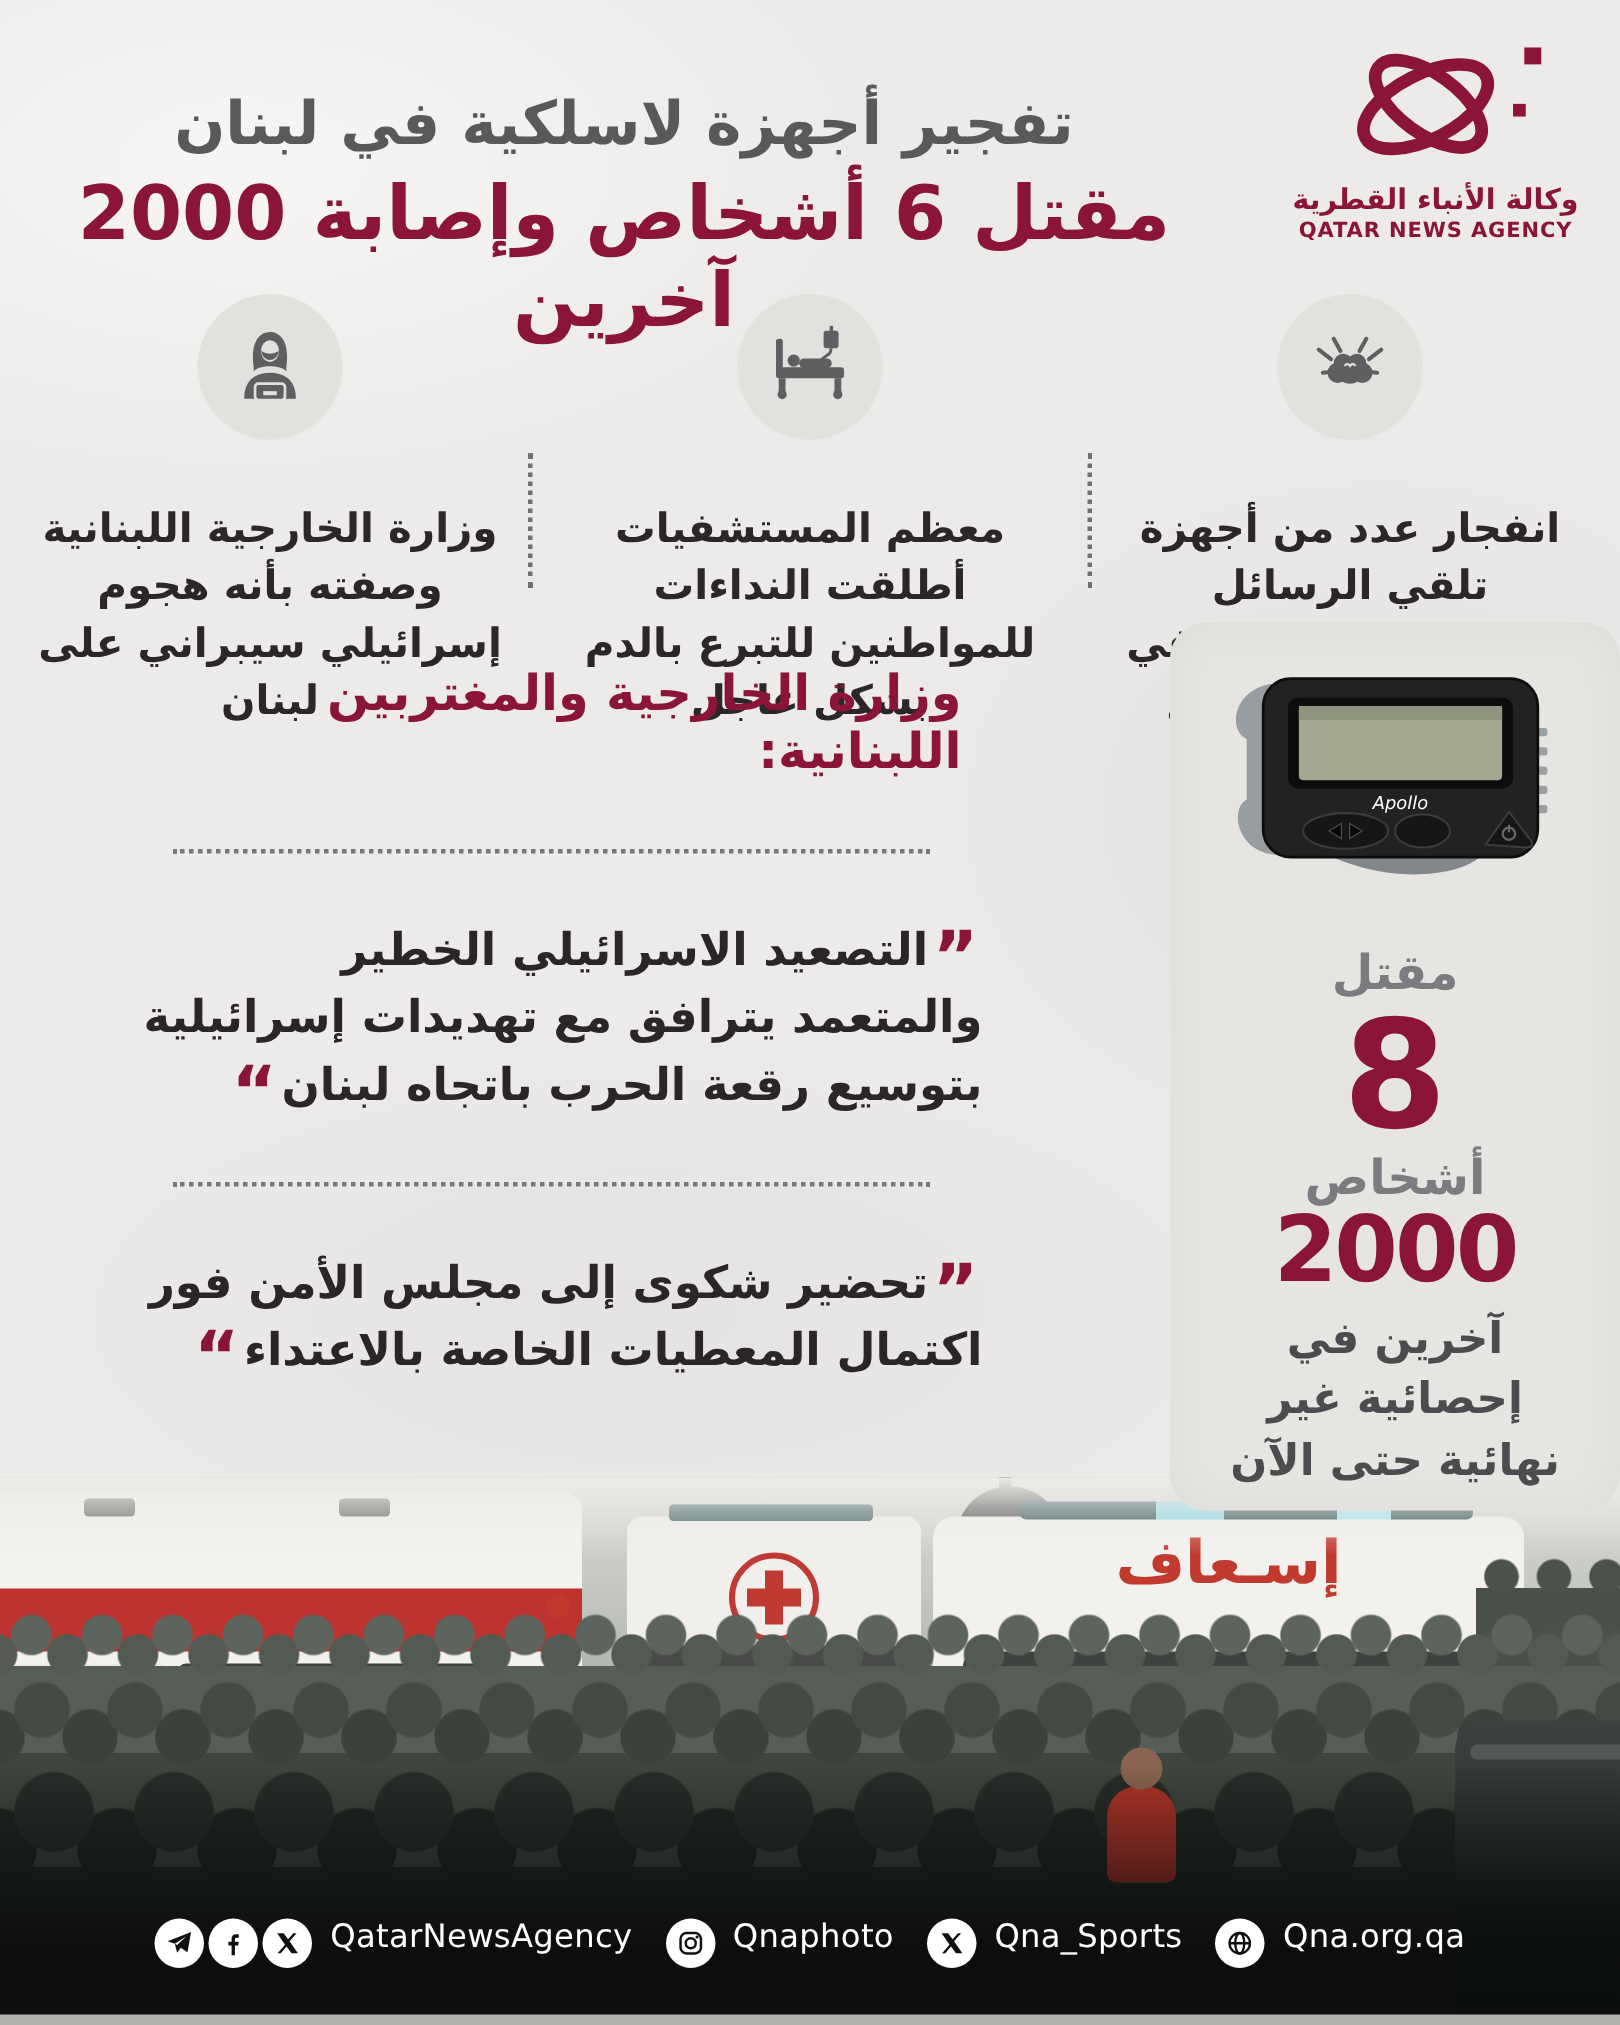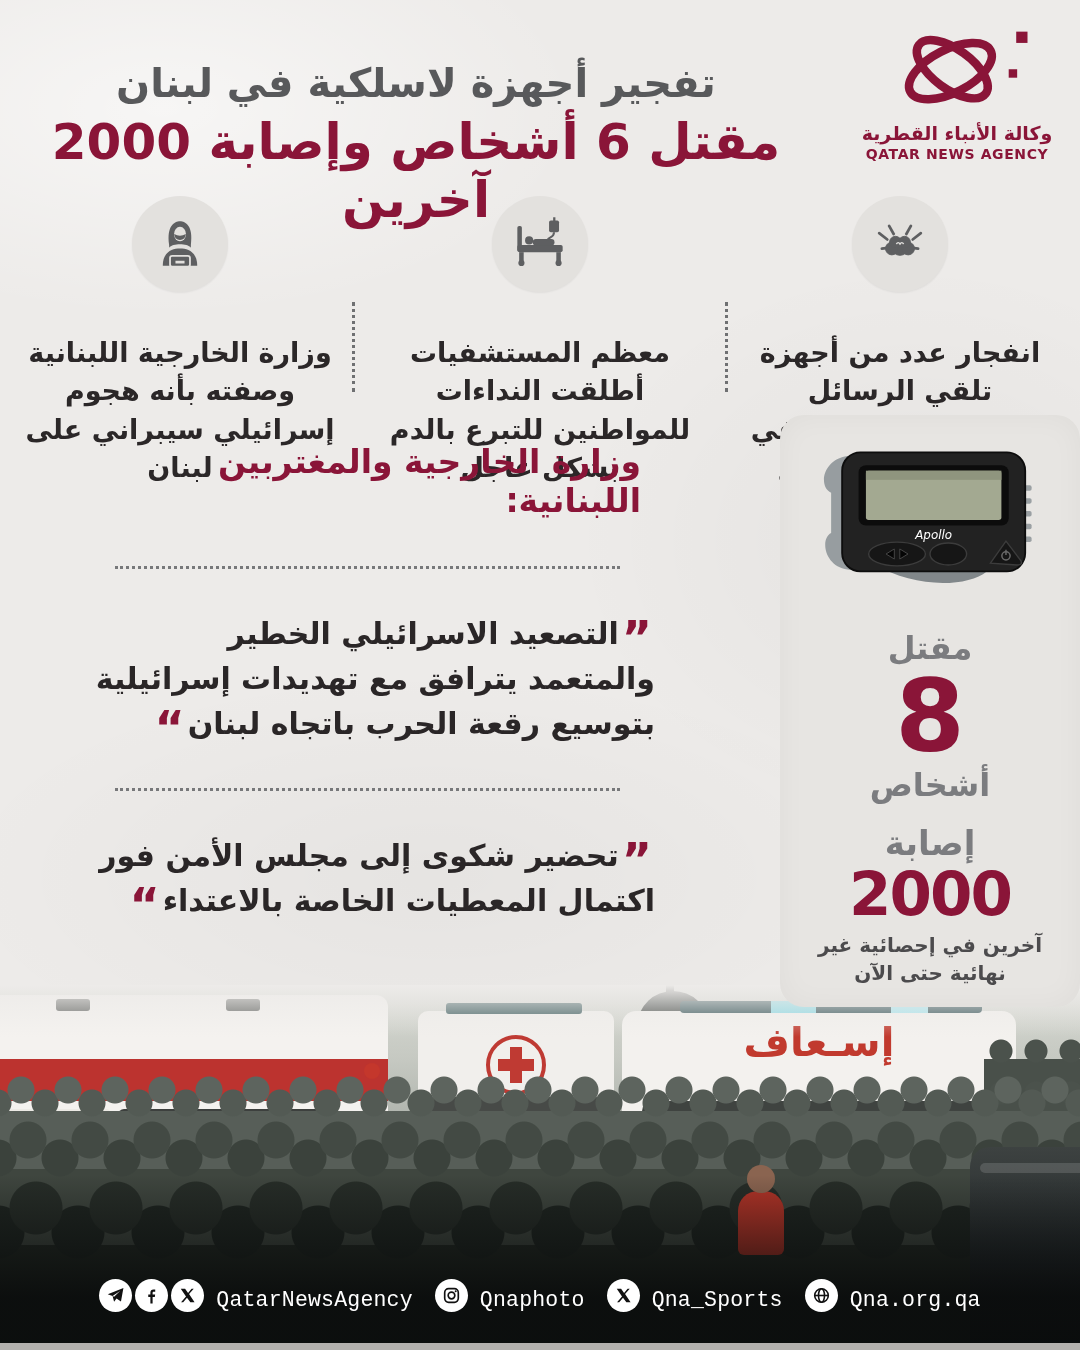--- a/index.html
+++ b/index.html
@@ -36,21 +36,21 @@
   
   .stat-card{position:absolute;top:415px;left:780px;width:300px;height:592px;z-index:6;
     background:#e7e5e2;border-radius:24px;text-align:center;box-shadow:inset 0 0 30px rgba(0,0,0,.04);}
   .pager-wrap{margin:26px auto 0;width:238px;height:150px;}
   .stat-label{color:#7b7c7f;font-size:32px;font-weight:bold;direction:rtl;line-height:1.1;}
   .k-label{margin-top:40px;}
   .stat-num{color:#8a1538;font-weight:bold;line-height:1.02;}
   .num-8{font-size:100px;}
   .num-2000{font-size:61px;letter-spacing:-2px;}
   .i-label{margin-top:22px;font-size:34px;}
-  .injured-note{margin:6px auto 0;width:250px;color:#4c4b4d;font-size:20px;font-weight:bold;
+  .injured-note{margin:6px auto 0;width:250px;color:#4c4b4d;font-size:29px;font-weight:bold;
     line-height:1.4;direction:rtl;}
   
   .photo{position:absolute;left:0;top:985px;width:1080px;height:365px;overflow:hidden;
     background:linear-gradient(180deg,#d8dad3 0,#c6c9c2 20%,#a9aea7 42%,#7c827c 62%,#3a403d 85%,#171c1b 100%);}
   .photo::before{content:"";position:absolute;left:0;right:0;top:0;height:52px;z-index:5;
     background:linear-gradient(180deg,#edebe9,rgba(237,235,233,0));}
   .photo-shade{position:absolute;left:0;right:0;bottom:0;height:175px;z-index:6;
     background:linear-gradient(rgba(0,0,0,0),rgba(9,11,11,.88) 70%);}
   .amb{position:absolute;background:#f4f2ef;}
   .amb-left{left:-14px;top:10px;width:402px;height:172px;border-radius:12px;z-index:1;}
@@ -98,21 +98,21 @@
   .red-shirt{position:absolute;left:738px;top:206px;width:46px;height:64px;z-index:5;
     background:#b23428;border-radius:20px 20px 6px 6px;}
   .red-shirt::before{content:"";position:absolute;left:9px;top:-26px;width:28px;height:28px;
     border-radius:50%;background:#8a6450;}
   .suv{position:absolute;right:-16px;top:162px;width:126px;height:200px;z-index:5;
     background:linear-gradient(180deg,#3d4241,#23282a 55%,#141819);border-radius:20px 12px 0 0;}
   .suv::before{content:"";position:absolute;left:10px;top:16px;right:10px;height:10px;
     background:rgba(255,255,255,.14);border-radius:6px;}
   
   .social{position:absolute;left:0;right:0;top:1279px;z-index:10;display:flex;
-    align-items:flex-end;justify-content:center;gap:3px;font-family:Liberation Mono, monospace;}
+    align-items:flex-start;justify-content:center;gap:3px;}
   .sicon{width:33px;height:33px;border-radius:50%;background:#fff;flex:0 0 auto;
     display:flex;align-items:center;justify-content:center;}
   .handle{color:#fff;font-size:21.5px;margin:0 19px 0 9px;letter-spacing:.2px;}
   .handle.last{margin-left:9px;margin-right:0;}
   .bottom-strip{position:absolute;left:0;bottom:0;width:100%;height:7px;background:#b3b1ae;z-index:12;}
 </style>
 </head>
 <body>
 
 <div class="page">
@@ -222,21 +222,20 @@
         <polygon points="106,119 97,113.5 97,124.5" fill="#050505" stroke="#4a4a4a" stroke-width="1"></polygon>
         <ellipse cx="150" cy="119" rx="20" ry="12" fill="#161616" stroke="#3c3c3c" stroke-width="1.5"></ellipse>
         <path d="M196 129 L213 105 L229 126 Q232 131 225 131 Z" fill="#161616" stroke="#3c3c3c" stroke-width="1.5"></path>
         <circle cx="213" cy="121" r="4.5" fill="none" stroke="#6a6a6a" stroke-width="1.6"></circle>
         <line x1="213" y1="114.5" x2="213" y2="120" stroke="#6a6a6a" stroke-width="1.6"></line>
       </svg>
     </div>
     <div class="stat-label k-label">مقتل</div>
     <div class="stat-num num-8">8</div>
     <div class="stat-label">أشخاص</div>
-    <div class="stat-label i-label">إصابة</div>
     <div class="stat-num num-2000">2000</div>
     <div class="injured-note">آخرين في إحصائية غير نهائية حتى الآن</div>
   </div>
 
   <div class="photo">
     <div class="amb amb-left">
       <div class="al-k1"></div>
       <div class="al-k2"></div>
       <div class="al-stripe"></div>
       <div class="al-panel"></div>

